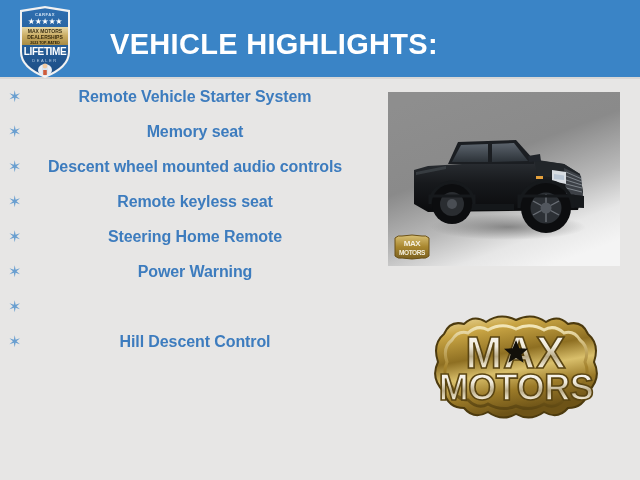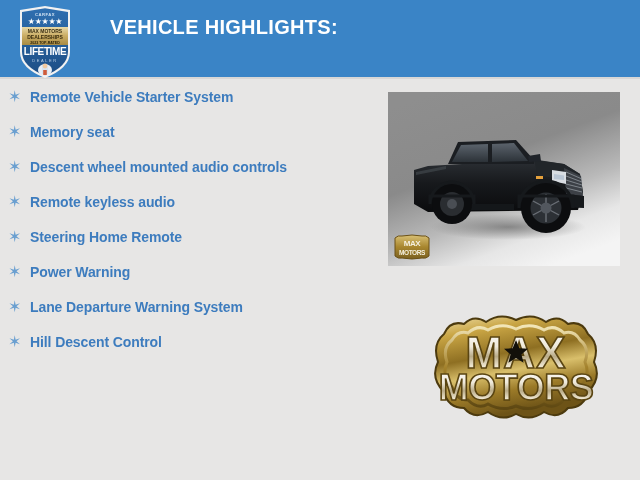--- a/index.html
+++ b/index.html
@@ -24,23 +24,23 @@
     position: absolute;
     left: 0; top: 0;
     width: 640px; height: 79px;
     background: #3a84c6;
     border-bottom: 2px solid #d8d7d6;
   }
 
   .header-title {
     position: absolute;
     left: 110px;
-    top: 16px;
+    top: 28px;
     color: #ffffff;
-    font-size: 20px;
+    font-size: 29px;
     font-weight: bold;
     letter-spacing: 0.3px;
     white-space: nowrap;
   }
 
   
   .badge {
     position: absolute;
     left: 16px;
     top: 4px;
@@ -70,25 +70,26 @@
     color: #6a9fd0;
     font-size: 16px;
     line-height: 22px;
     text-align: left;
     font-weight: normal;
   }
 
   .feature-label {
     flex: 1 1 auto;
     color: #3d7cbe;
-    font-size: 14px;
+    font-size: 16px;
     font-weight: bold;
     line-height: 22px;
     letter-spacing: -0.1px;
     max-width: 330px;
+    text-align: center;
   }
 
   
   .photo {
     position: absolute;
     left: 388px;
     top: 92px;
     width: 232px;
     height: 174px;
     overflow: hidden;
@@ -167,36 +168,35 @@
       <span class="feature-label">Memory seat</span>
     </div>
 
     <div class="feature-row">
       <span class="bullet-star">✶</span>
       <span class="feature-label">Descent wheel mounted audio controls</span>
     </div>
 
     <div class="feature-row">
       <span class="bullet-star">✶</span>
-      <span class="feature-label">Remote keyless audio</span>
+      <span class="feature-label">Remote keyless seat</span>
     </div>
 
     <div class="feature-row">
       <span class="bullet-star">✶</span>
       <span class="feature-label">Steering Home Remote</span>
     </div>
 
     <div class="feature-row">
       <span class="bullet-star">✶</span>
       <span class="feature-label">Power Warning</span>
     </div>
 
     <div class="feature-row">
       <span class="bullet-star">✶</span>
-      <span class="feature-label">Lane Departure Warning System</span>
     </div>
 
     <div class="feature-row">
       <span class="bullet-star">✶</span>
       <span class="feature-label">Hill Descent Control</span>
     </div>
 
   </div>
 
   <div class="photo">

